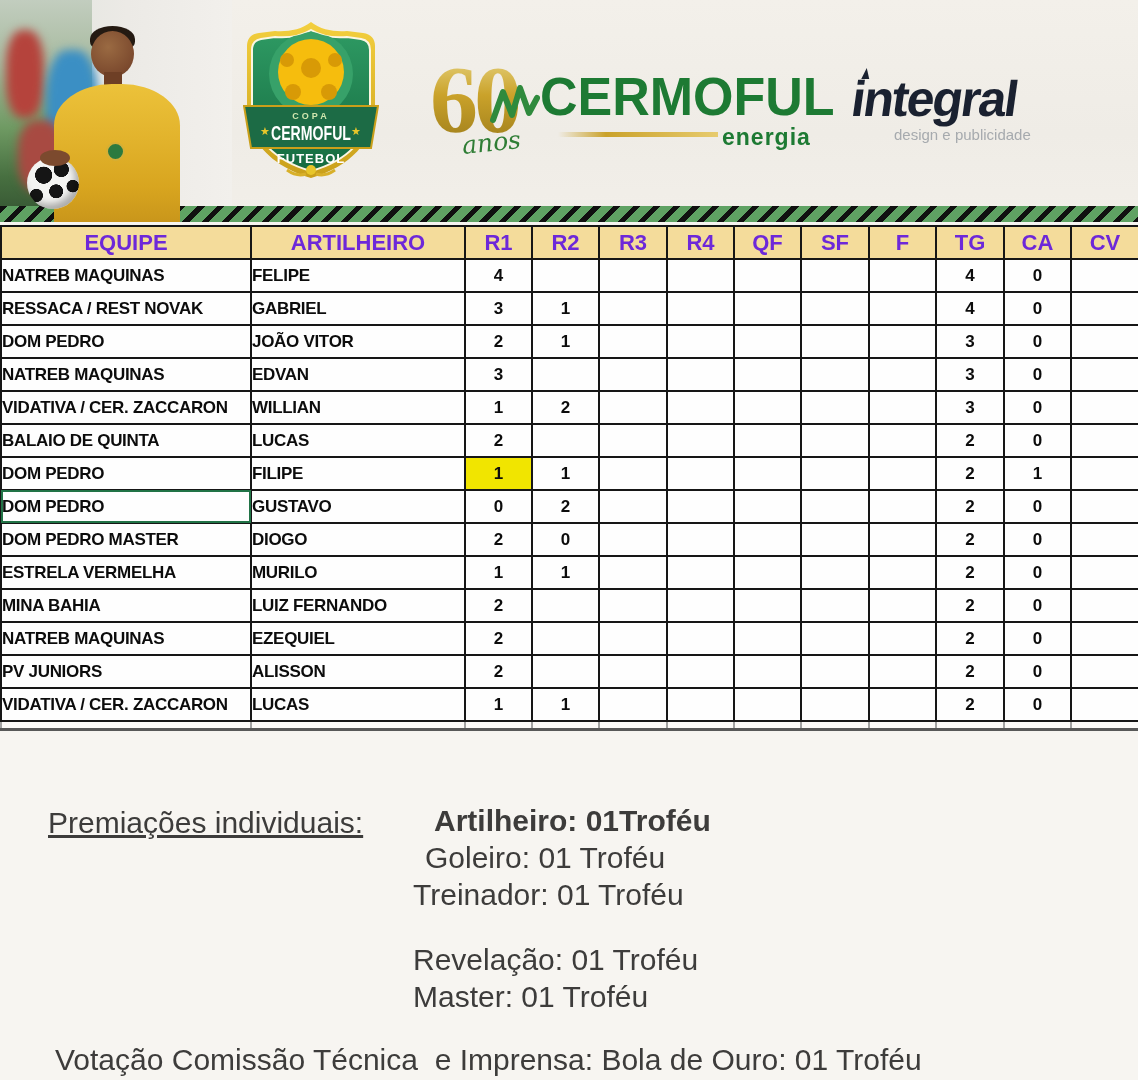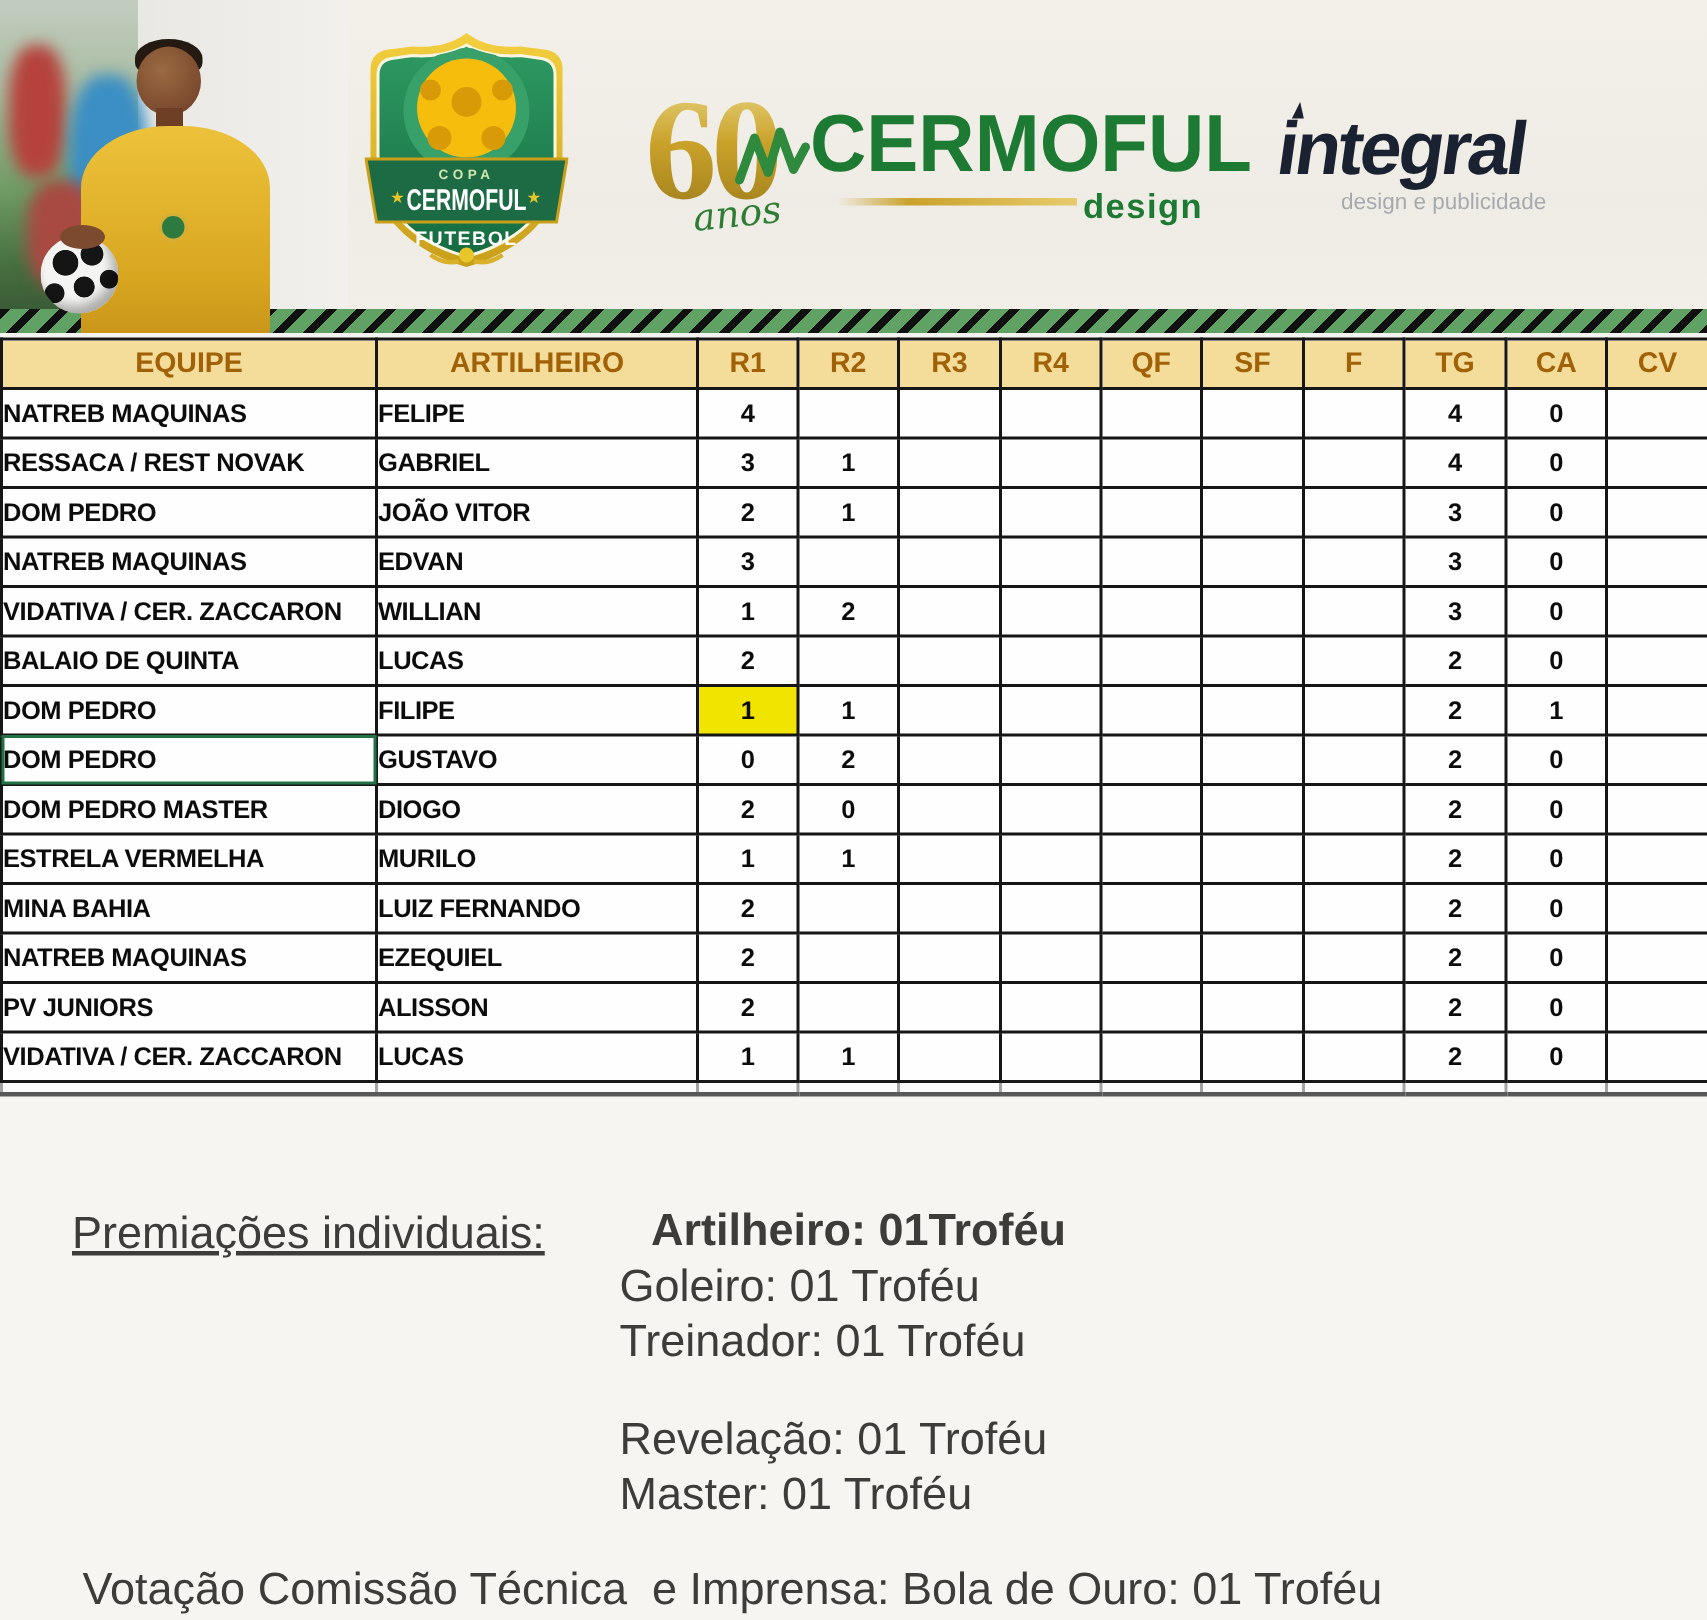--- a/index.html
+++ b/index.html
@@ -67,38 +67,38 @@
         letter-spacing:-2px;transform:skewX(-8deg);line-height:50px;}
   .nib{position:absolute;left:10px;top:-6px;width:0;height:0;
         border-left:4px solid transparent;border-right:4px solid transparent;
         border-bottom:11px solid #1A2130;transform:skewX(-8deg);}
   .int-tag{position:absolute;left:42px;top:52px;font-size:15px;color:#A6AAAE;}
 
   
   .score{position:absolute;left:0;top:225px;width:1138px;border-collapse:collapse;
          table-layout:fixed;background:#FFFFFF;z-index:5;}
   .score th,.score td{border:2px solid #161616;overflow:hidden;white-space:nowrap;padding:0;}
-  .score th{height:31px;background:#F4DC9B;font-size:19px;font-weight:bold;color:#a16207;text-align:center;}
+  .score th{height:31px;background:#F4DC9B;font-size:22px;font-weight:bold;color:#6d28d9;text-align:center;}
   .score td{height:31px;font-size:17px;font-weight:bold;color:#0C0C0C;background:#FEFEFE;vertical-align:middle;}
   .cell-text{text-align:left;padding-left:5px;letter-spacing:-0.3px;}
   .cell-num{text-align:center;}
   .th-ca{background:#F0E414;}
   .th-cv{background:#EA2127;color:#7E1518;}
   .hl-yellow{background:#F1E500 !important;}
   .hl-selected{outline:2px solid #217346;outline-offset:-2px;}
   .sliver td{height:6px;background:#FBFAF8;border:2px solid #A3A3A3;
              border-top:2px solid #161616;border-bottom:3px solid #585858;}
 
   
   .awards{position:absolute;left:0;top:733px;width:1138px;height:347px;
           background:#F7F5F1;color:#3D3C3B;}
   .award-label,.award-line{position:absolute;font-size:30px;white-space:pre;}
   .lbl1{left:48px;top:73px;text-decoration:underline;}
   .v1a{left:434px;top:71px;font-weight:bold;}
-  .v1b{left:413px;top:108px;}
+  .v1b{left:425px;top:108px;}
   .v1c{left:413px;top:145px;}
   .lbl2{left:60px;top:205px;}
   .v2a{left:413px;top:210px;}
   .v2b{left:413px;top:247px;}
   .lbl3{left:55px;top:310px;}
 </style>
 </head>
 <body>
 
 <div class="page">
@@ -161,21 +161,21 @@
     </svg>
 
     <div class="anniv">
       <span class="num60">60</span>
       <svg class="zigzag" width="50" height="44" viewBox="0 0 50 44">
         <polyline points="3,38 13,10 22,33 30,6 39,31 47,16" fill="none" stroke="#2F8A3D" stroke-width="6" stroke-linecap="round" stroke-linejoin="round"></polyline>
       </svg>
       <span class="anos">anos</span>
       <span class="cerm">CERMOFUL</span>
       <div class="goldline"></div>
-      <span class="energia">design</span>
+      <span class="energia">energia</span>
     </div>
 
     <div class="integral">
       <span class="int-name">integral</span>
       <div class="nib"></div>
       <div class="int-tag">design e publicidade</div>
     </div>
   </div>
 
   <table class="score">

